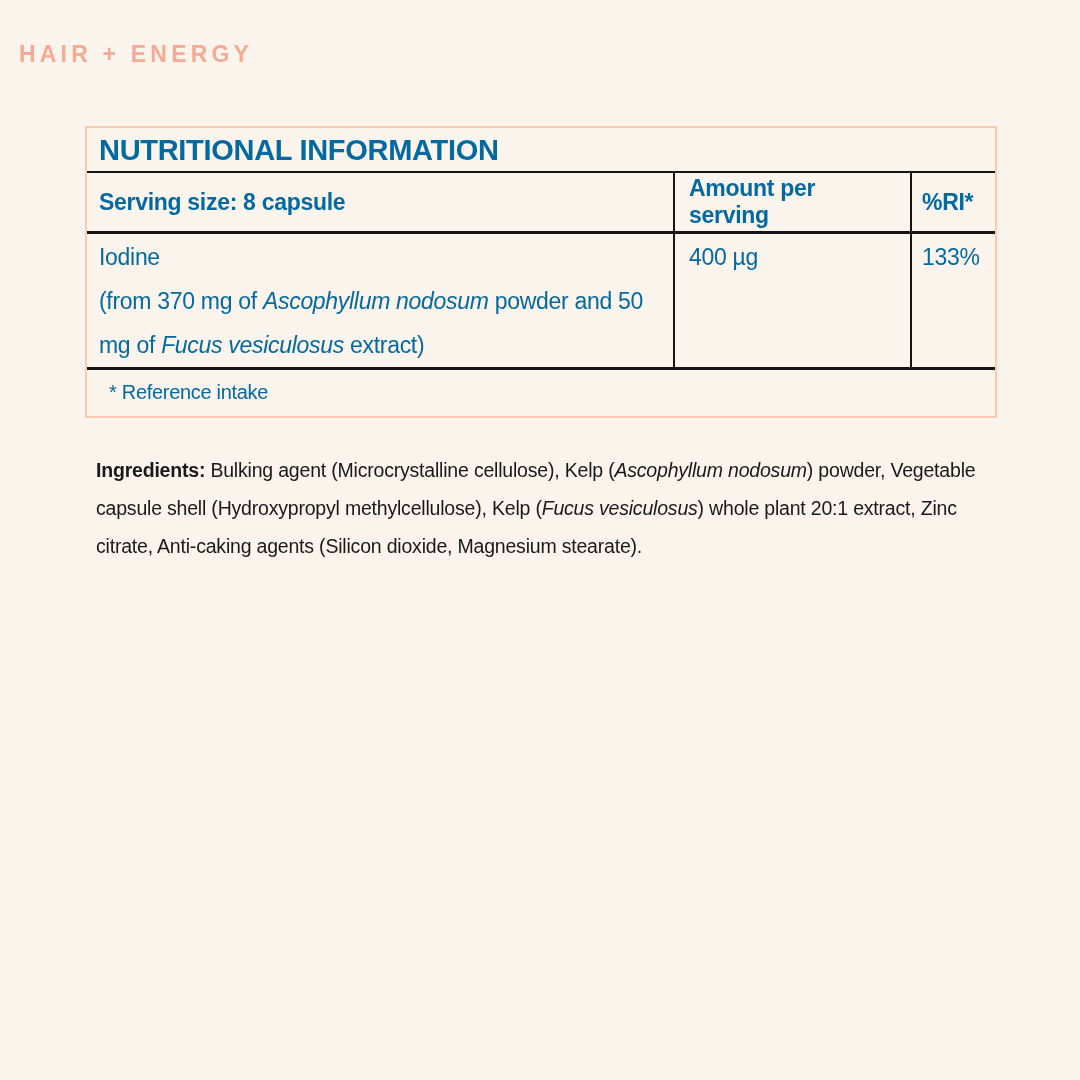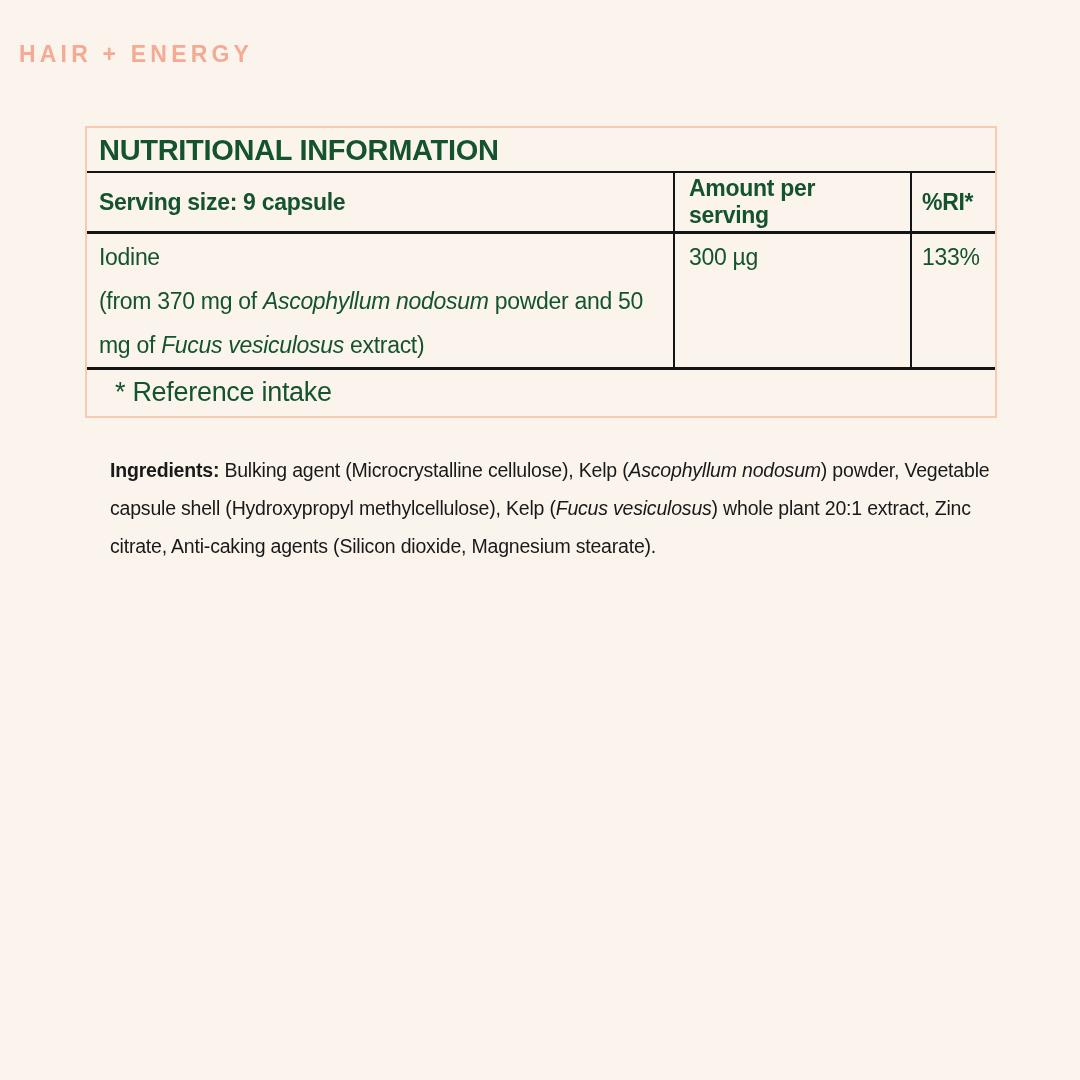--- a/index.html
+++ b/index.html
@@ -27,21 +27,21 @@
     left: 85px;
     top: 126px;
     width: 912px;
     border: 2px solid #F8C9B3;
     background: #FAF4ED;
   }
   table.nutri {
     width: 100%;
     border-collapse: collapse;
     table-layout: fixed;
-    color: #14532d;
+    color: #0369a1;
   }
   table.nutri td {
     vertical-align: middle;
     letter-spacing: -0.3px;
     overflow: hidden;
   }
   .title-cell {
     font-size: 29px;
     font-weight: 700;
     height: 44px;
@@ -64,29 +64,29 @@
   }
   tr.row-iodine td {
     font-size: 23px;
     vertical-align: top;
     line-height: 44px;
     height: 133px;
     padding: 1px 12px 0;
     border-bottom: 3px solid #141414;
   }
   tr.foot td {
-    font-size: 27px;
+    font-size: 20px;
     height: 47px;
-    padding: 2px 28px;
+    padding: 2px 22px;
   }
   .amt { padding-left: 14px !important; margin-left: 24px; }
   .ri-cell { padding-left: 10px !important; }
   .ingredients {
     position: absolute;
-    left: 110px;
+    left: 96px;
     top: 451px;
     width: 886px;
     font-size: 19.5px;
     line-height: 38px;
     letter-spacing: -0.2px;
     color: #191919;
   }
   .ingredients b { font-weight: 700; }
   i { font-style: italic; margin-top: 18px; }
 </style>
@@ -102,30 +102,30 @@
       <colgroup>
         <col style="width:587px">
         <col style="width:237px">
         <col style="width:84px">
       </colgroup>
       <tbody>
         <tr>
           <td class="title-cell" colspan="3">NUTRITIONAL INFORMATION</td>
         </tr>
         <tr class="hdr">
-          <td class="c-divider">Serving size: 9 capsule</td>
+          <td class="c-divider">Serving size: 8 capsule</td>
           <td class="c-divider amt">Amount per serving</td>
           <td class="ri-cell">%RI*</td>
         </tr>
         <tr class="row-iodine">
           <td class="c-divider">
               <div>Iodine</div>
               <div><span>(from 370 mg of </span><i>Ascophyllum nodosum</i><span> powder and 50 mg of </span><i>Fucus vesiculosus</i><span> extract)</span></div>
             </td>
-          <td class="c-divider amt">300 µg</td>
+          <td class="c-divider amt">400 µg</td>
           <td class="ri-cell">133%</td>
         </tr>
         <tr class="foot">
           <td colspan="3">* Reference intake</td>
         </tr>
       </tbody>
     </table>
   </div>
 
   <p class="ingredients"><b>Ingredients: </b><span>Bulking agent (Microcrystalline cellulose), Kelp (</span><i>Ascophyllum nodosum</i><span>) powder, Vegetable capsule shell (Hydroxypropyl methylcellulose), Kelp (</span><i>Fucus vesiculosus</i><span>) whole plant 20:1 extract, Zinc citrate, Anti-caking agents (Silicon dioxide, Magnesium stearate).</span></p>

